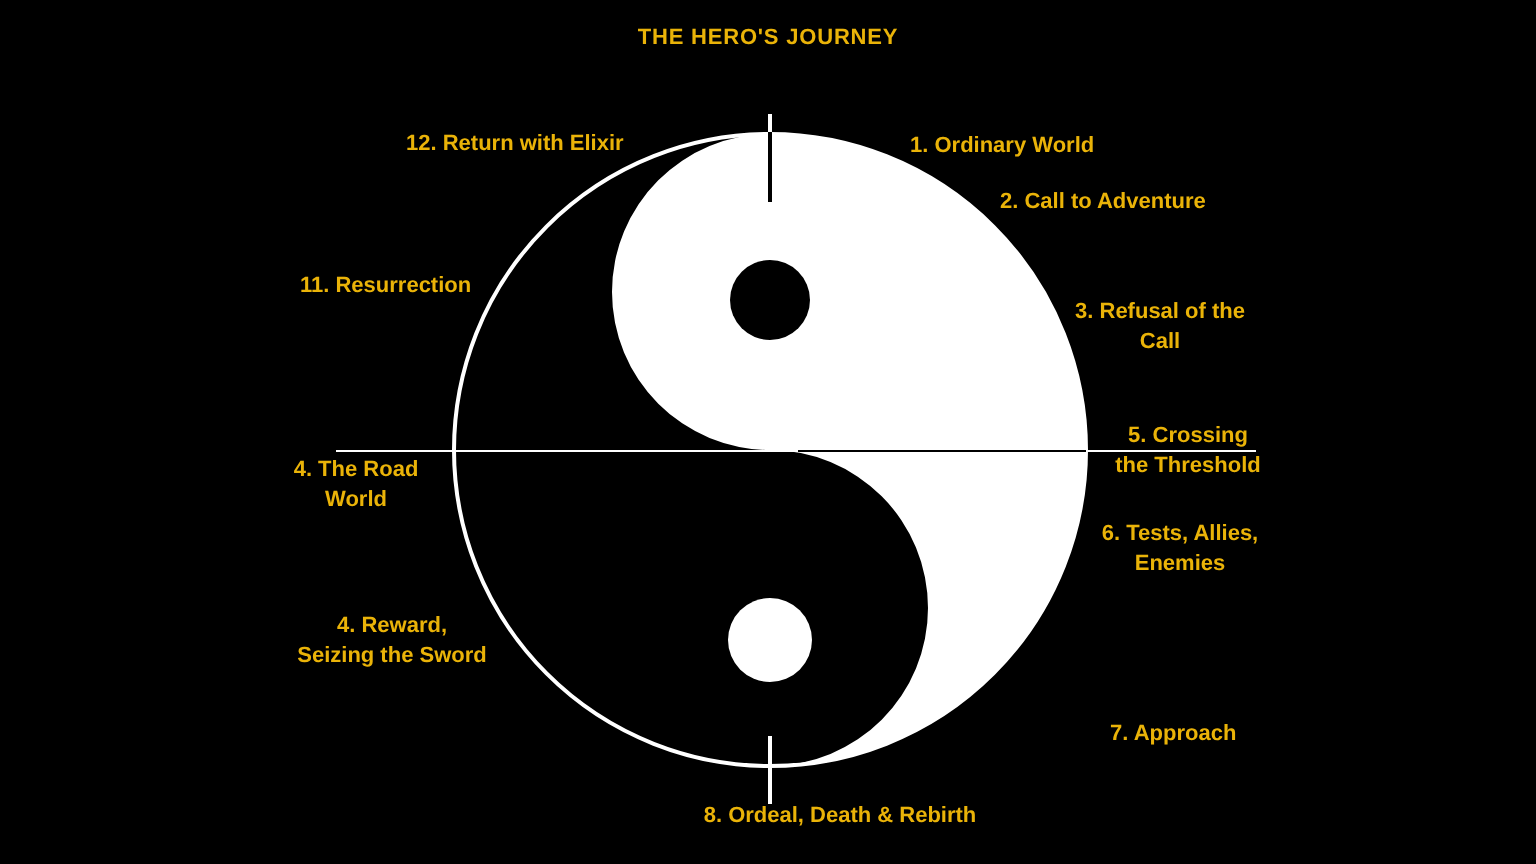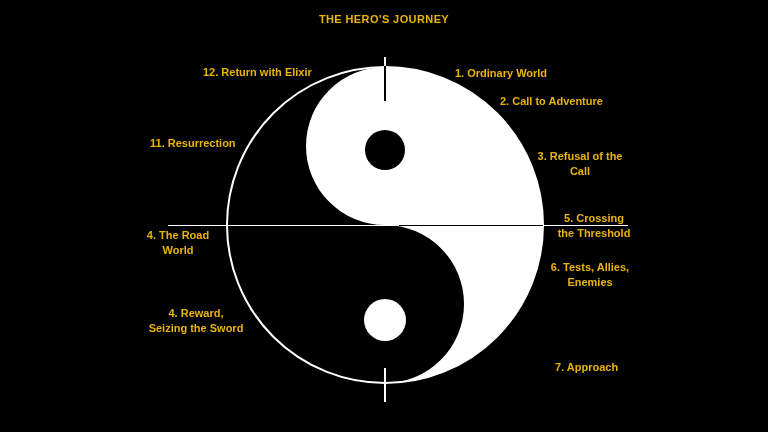--- a/index.html
+++ b/index.html
@@ -139,20 +139,23 @@
 
   <div class="label s6">
     <span>6. Tests, Allies,</span>
     <span>Enemies</span>
   </div>
 
   <div class="label s7">
     <span>7. Approach</span>
   </div>
 
+  <div class="label s8">
+    <span>8. Ordeal, Death &amp; Rebirth</span>
+  </div>
 
   <div class="label s9">
     <span>4. Reward,</span>
     <span>Seizing the Sword</span>
   </div>
 
   <div class="label s10">
     <span>4. The Road</span>
     <span>World</span>
   </div>

